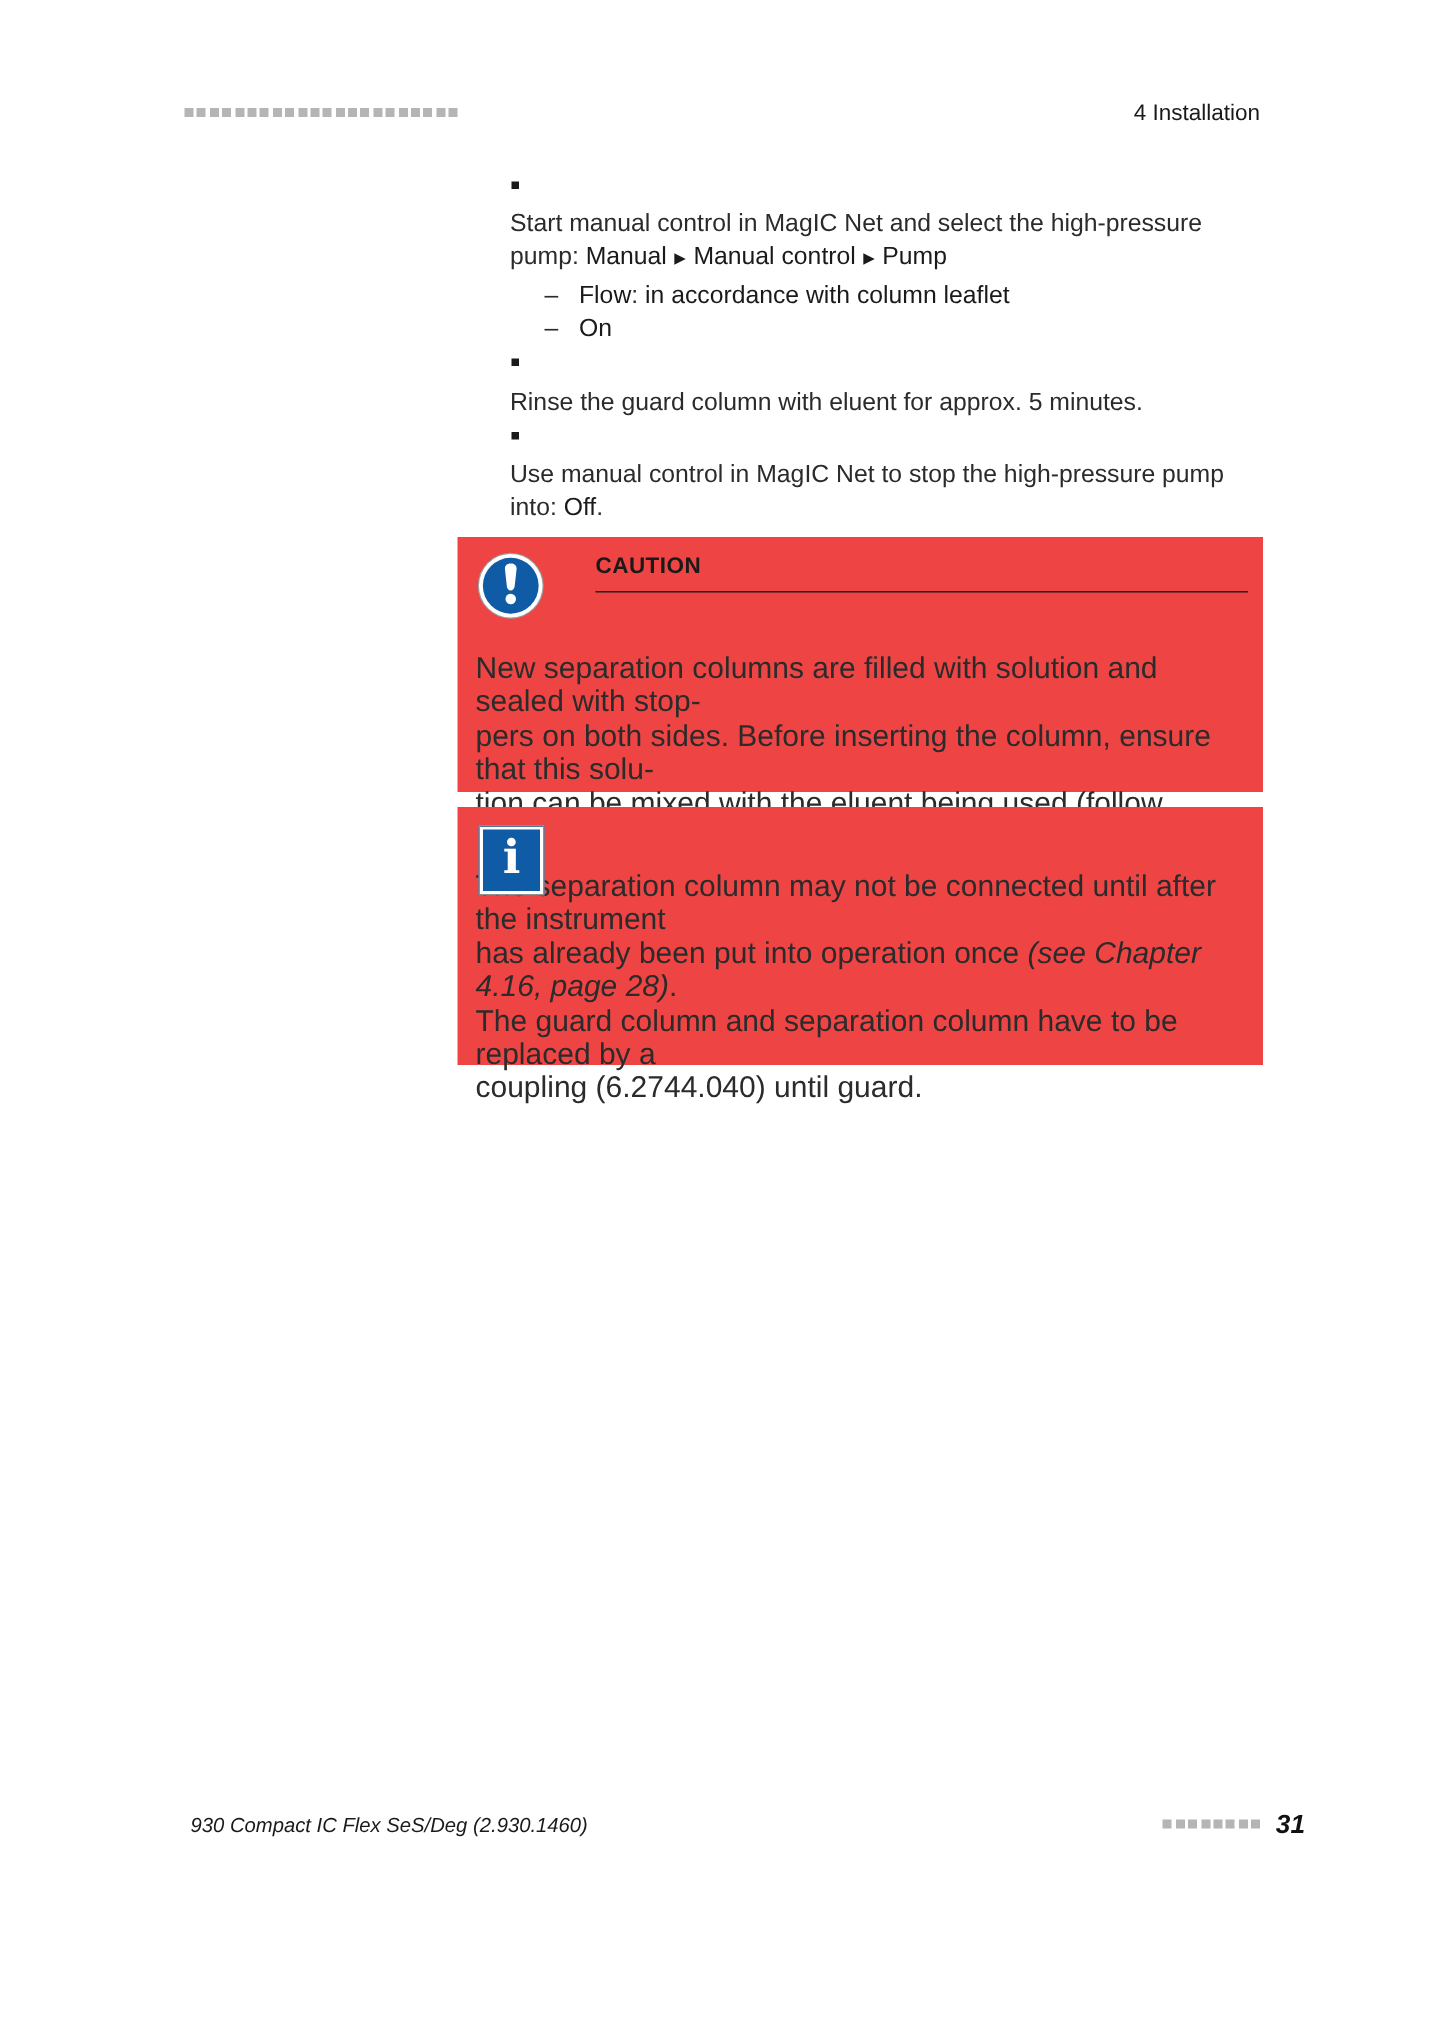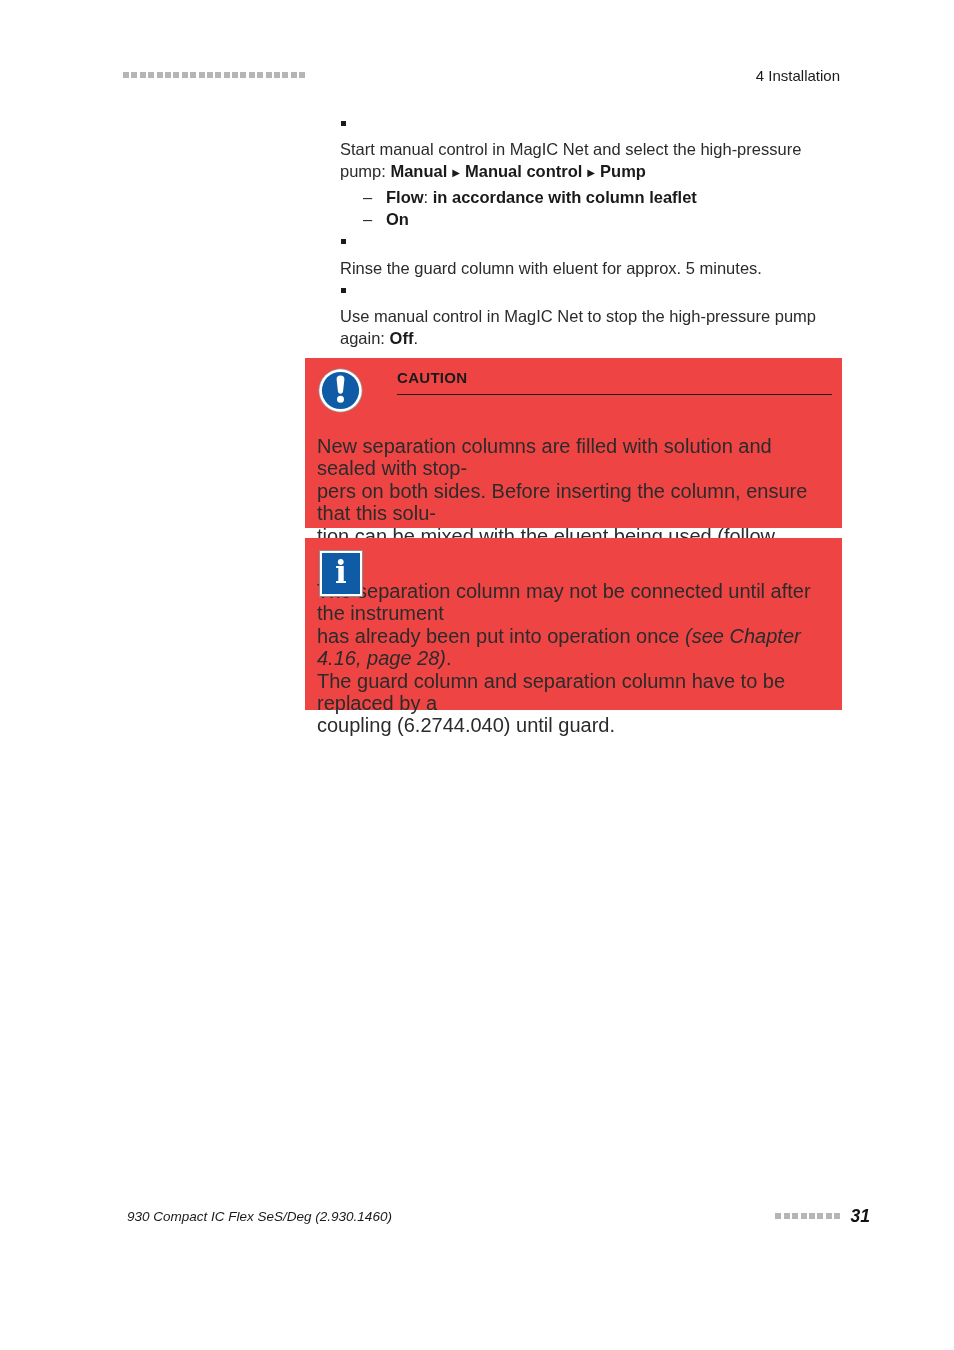--- a/index.html
+++ b/index.html
@@ -12,21 +12,21 @@
     display:flex;justify-content:space-between;align-items:center;}
   .squares{display:flex;align-items:center;}
   .squares .sq{display:inline-block;width:6px;height:6px;background:#b5b5b5;margin-right:2.4px;}
   .header-chapter{font-size:15px;color:#1a1a1a;}
   
   .list{position:absolute;top:112px;left:340px;width:512px;font-size:16.5px;line-height:22.4px;color:#2b2b2b;}
   .li{display:flex;flex-direction:column;}
   .li-marker{flex:0 0 26px;position:relative;}
   .li-marker::after{content:"";position:absolute;left:1px;top:8.5px;width:5px;height:5px;background:#1a1a1a;}
   .li-body{flex:1;}
-  b{font-weight:bold;color:#1a1a1a;}
+  b{font-weight:normal;color:#1a1a1a;}
   .arrow{font-size:10px;margin:0 5px;position:relative;top:-1.5px;color:#1a1a1a;font-weight:bold;}
   .sub{display:flex;padding-left:23px;}
   .sub .dash{flex:0 0 23px;color:#2b2b2b;}
   
   .heading{position:absolute;top:306px;left:125px;display:flex;
     font-size:22.5px;font-weight:bold;color:#111;letter-spacing:0.1px;}
   .heading .num{width:93px;}
   
   .box{position:absolute;left:305px;width:537px;background:#ef4444;}
   .box-caution{top:358px;height:170px;}
@@ -105,21 +105,21 @@
     <div class="li">
       <span class="li-marker"></span>
       <div class="li-body">
         <div>Rinse the guard column with eluent for approx. 5 minutes.</div>
       </div>
     </div>
     <div class="li">
       <span class="li-marker"></span>
       <div class="li-body">
         <div>Use manual control in MagIC Net to stop the high-pressure pump</div>
-        <div><span>again: </span><b>Off</b><span>.</span></div>
+        <div><span>into: </span><b>Off</b><span>.</span></div>
       </div>
     </div>
   </div>
 
 
   <div class="box box-caution">
     <div class="icon-caution">
       <svg width="45" height="45" viewBox="0 0 45 45">
         <circle cx="22.5" cy="22.5" r="22" fill="#9c9c9c"></circle>
         <circle cx="22.5" cy="22.5" r="21.2" fill="#ffffff"></circle>

